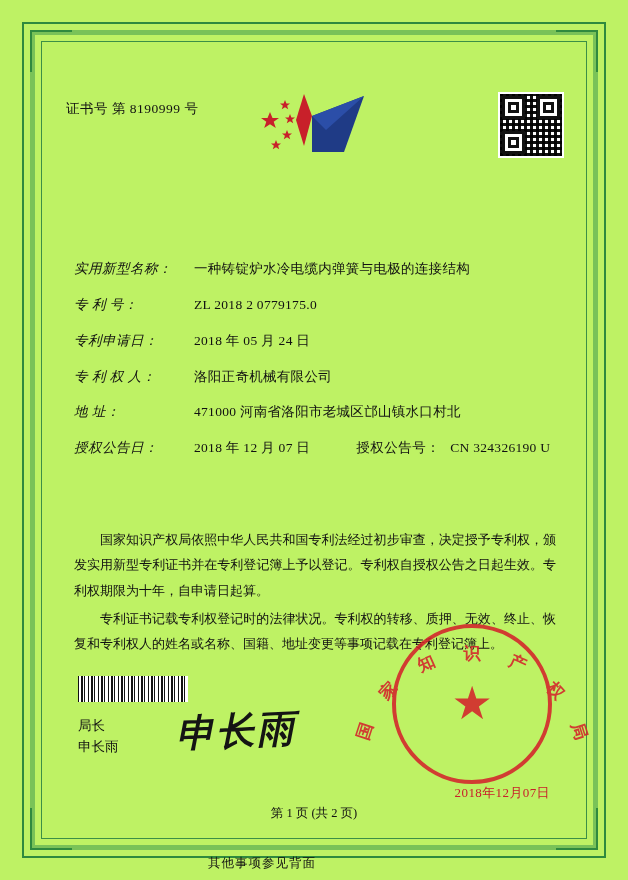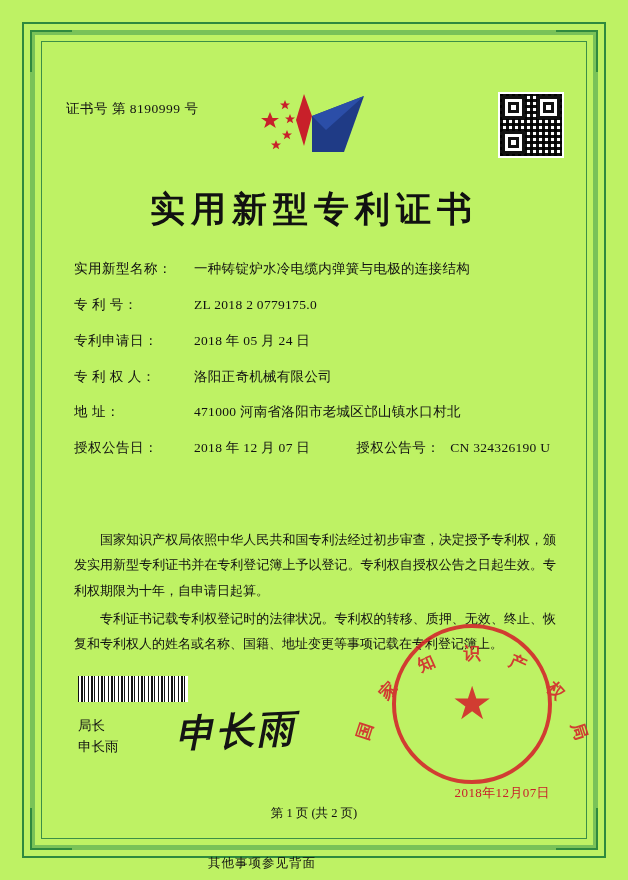--- a/index.html
+++ b/index.html
@@ -139,21 +139,21 @@
   .flabel {
     color: #111;
     letter-spacing: .5px;
     flex: 0 0 auto;
   }
   .fvalue {
     color: #111;
     margin-left: 10px;
     letter-spacing: .3px;
   }
-  .flabel.w6 { width: 110px; }
+  .flabel.w6 { width: 110px; font-style: italic; }
 
   .frow.two .pair2 { margin-left: 46px; display: flex; align-items: baseline; }
 
   
   .body-text {
     position: absolute;
     left: 74px; top: 524px;
     width: 482px;
     font-size: 13px;
     line-height: 1.95;
@@ -276,21 +276,20 @@
       <polygon points="35,40 36.4,43.6 40,43.6 37.1,45.8 38.2,49.3 35,47.2 31.8,49.3 32.9,45.8 30,43.6 33.6,43.6"></polygon>
       <polygon points="24,50 25.4,53.6 29,53.6 26.1,55.8 27.2,59.3 24,57.2 20.8,59.3 21.9,55.8 19,53.6 22.6,53.6"></polygon>
     </g>
   </svg>
 
   <div class="qr"></div>
   <div class="qr-b">
       <span></span>
     </div>
 
-  <div class="title">实用新型专利证书</div>
 
   <div class="fields">
     <div class="frow">
       <span class="flabel w6">实用新型名称：</span>
       <span class="fvalue">一种铸锭炉水冷电缆内弹簧与电极的连接结构</span>
     </div>
     <div class="frow">
       <span class="flabel w6">专 利 号：</span>
       <span class="fvalue">ZL 2018 2 0779175.0</span>
     </div>

